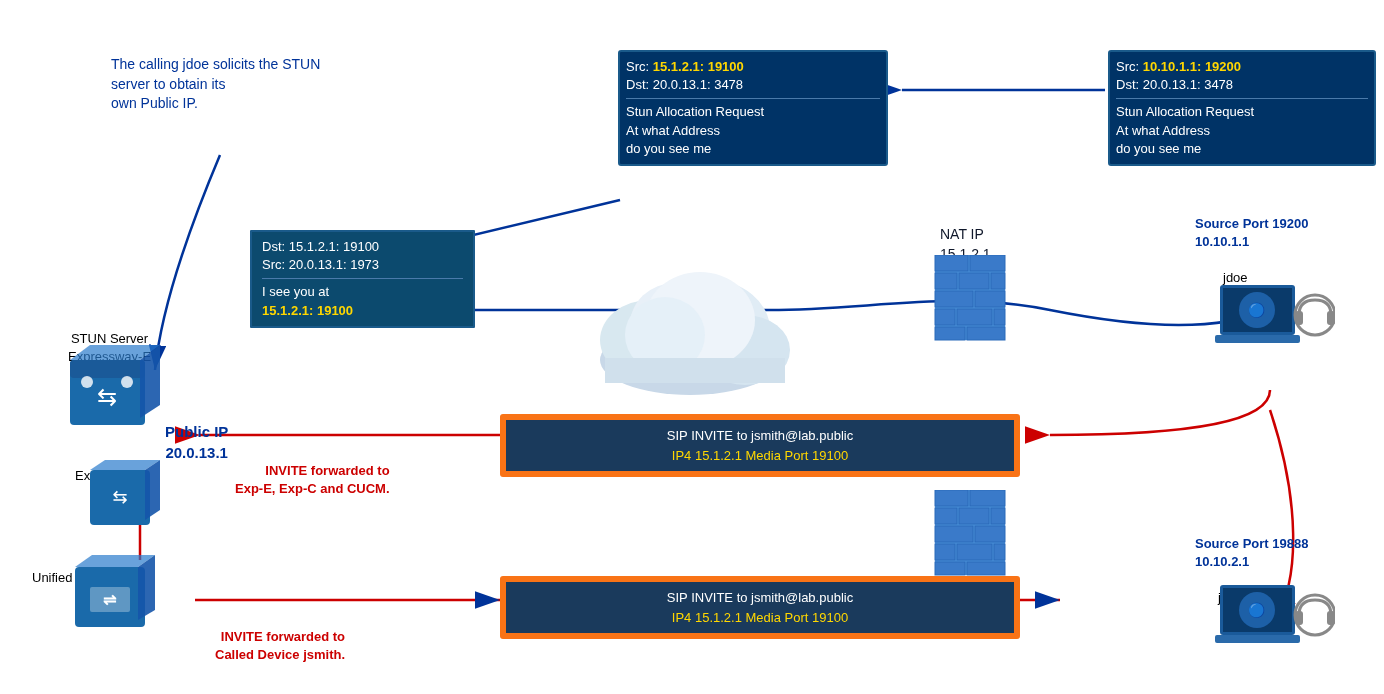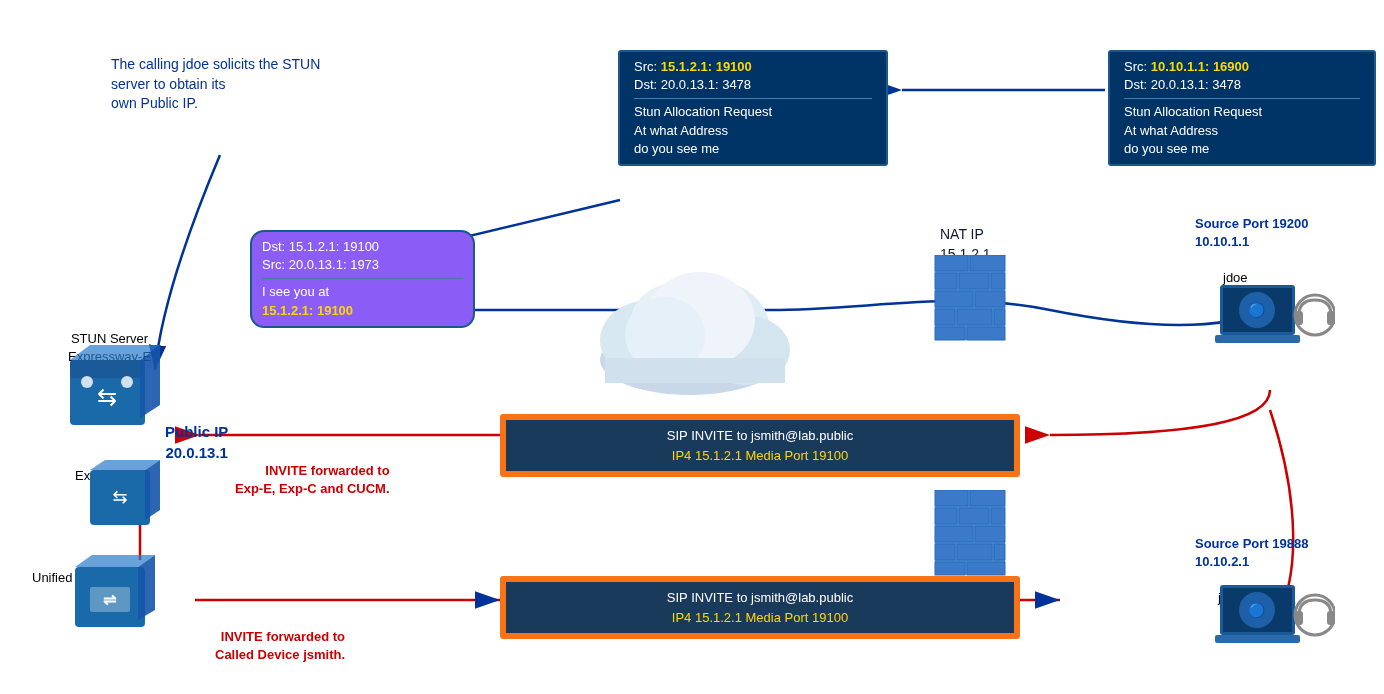--- a/index.html
+++ b/index.html
@@ -16,39 +16,39 @@
       width: 1384px;
       height: 694px;
     }
     
     .info-box {
       position: absolute;
       background: #003366;
       color: #fff;
       border: 2px solid #1a5a8a;
       border-radius: 3px;
-      padding: 6px 14px;
+      padding: 6px 6px;
       font-size: 13px;
       line-height: 1.4;
     }
     .info-box .highlight-yellow {
       color: #FFD700;
       font-weight: bold;
     }
     .info-box-divider {
       border-top: 1px solid #4a7aaa;
       margin: 4px 0;
     }
     
     .response-box {
       position: absolute;
-      background: #8b5cf6;
+      background: #0c4a6e;
       color: #fff;
       border: 2px solid #1a5a8a;
-      border-radius: 14px;
+      border-radius: 1px;
       padding: 6px 10px;
       font-size: 13px;
       line-height: 1.4;
     }
     
     .sip-bar {
       position: absolute;
       background: #1a3a5c;
       color: #fff;
       border: 6px solid #f97316;
@@ -159,21 +159,21 @@
     </div>
     <div>Dst: 20.0.13.1: 3478</div>
     <div class="info-box-divider"></div>
     <div>Stun Allocation Request</div>
     <div>At what Address</div>
     <div>do you see me</div>
   </div>
 
   <div class="info-box" style="left:1108px; top:50px; width:268px;">
     <div>
-      Src: <span class="highlight-yellow">10.10.1.1: 16900</span>
+      Src: <span class="highlight-yellow">10.10.1.1: 19200</span>
     </div>
     <div>Dst: 20.0.13.1: 3478</div>
     <div class="info-box-divider"></div>
     <div>Stun Allocation Request</div>
     <div>At what Address</div>
     <div>do you see me</div>
   </div>
 
   <div class="response-box" style="left:250px; top:230px; width:225px;">
     <div>

